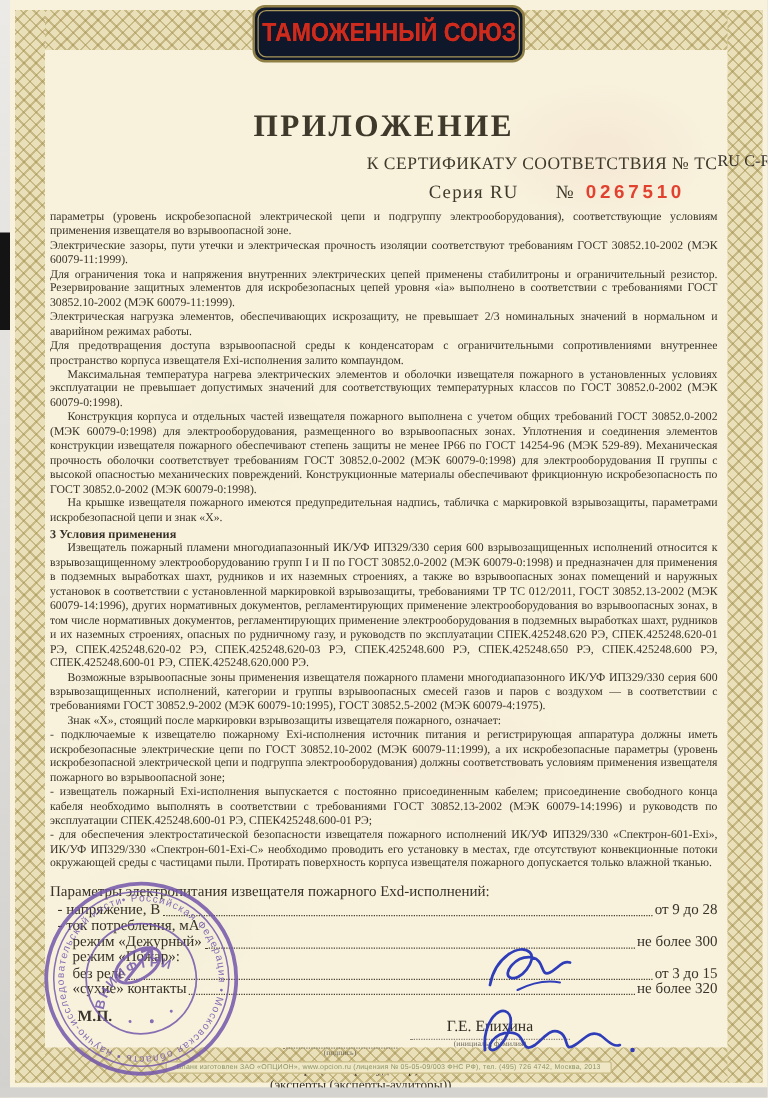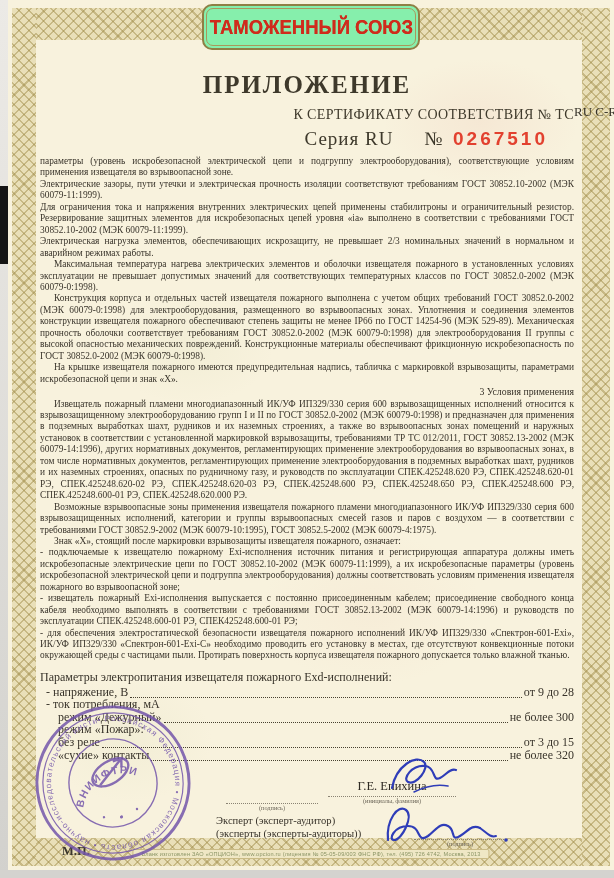--- a/index.html
+++ b/index.html
@@ -17,58 +17,58 @@
   .gband{position:absolute;background:
       repeating-linear-gradient(45deg, rgba(158,138,70,.45) 0 1.5px, transparent 1.5px 7px),
       repeating-linear-gradient(-45deg, rgba(158,138,70,.45) 0 1.5px, transparent 1.5px 7px),
       #e9dfb8;}
   .gb-top{left:4px;top:8px;right:4px;height:32px;}
   .gb-bottom{left:4px;top:838px;right:4px;height:28px;}
   .gb-left{left:4px;top:8px;width:24px;height:858px;}
   .gb-right{right:4px;top:8px;width:28px;height:858px;}
 
   .union-box{position:absolute;left:50%;top:4px;transform:translateX(-50%);width:214px;height:42px;
-    background:#86efac;border:2px solid #8f7f44;border-radius:10px;display:flex;align-items:center;justify-content:center;z-index:5;}
+    background:#0f172a;border:2px solid #8f7f44;border-radius:10px;display:flex;align-items:center;justify-content:center;z-index:5;}
   .union-box::after{content:"";position:absolute;inset:2px;border:1px solid #a8985c;border-radius:7px;}
   .union-text{font-family:"Liberation Sans",sans-serif;font-weight:bold;font-size:21px;color:#cf2b1c;
     letter-spacing:0px;transform:scaleX(.88);white-space:nowrap;text-shadow:0 0 .4px #cf2b1c;}
 
   .inner{position:absolute;left:32px;top:6px;width:534px;bottom:26px;z-index:3;}
-  .doc-title{margin-top:65px;text-align:center;font-size:25px;font-weight:bold;letter-spacing:2px;color:#3e392b;}
+  .doc-title{margin-top:82px;text-align:center;font-size:25px;font-weight:bold;letter-spacing:2px;color:#3e392b;}
   .cert-line{display:flex;align-items:flex-end;margin-top:8px;padding-left:66px;flex-direction:column;}
   .cert-label{font-size:14px;color:#3e392b;letter-spacing:.4px;white-space:nowrap;}
   .cert-fill{flex:1;position:relative;border-bottom:1.5px dotted #57503c;height:18px;margin-left:4px;}
   .cert-number{position:absolute;left:28%;bottom:3px;font-size:13px;color:#37332a;white-space:nowrap;}
-  .series-line{margin-top:4px;text-align:right;padding-right:26px;font-size:19px;color:#3e392b;}
+  .series-line{margin-top:4px;text-align:right;padding-right:26px;font-size:15px;color:#3e392b;}
   .series-label{letter-spacing:1px;}
   .series-sign{margin-left:26px;}
   .series-number{font-family:"Liberation Sans",sans-serif;font-weight:bold;color:#e2412f;letter-spacing:3px;margin-left:6px;}
 
   .bodytext{margin-top:6px;font-size:9.4px;line-height:11.45px;color:#38332a;text-align:justify;}
   .bp{margin:0;}
   .bp.ind{text-indent:14px;}
-  .sec-head{margin:1px 0;text-align:right;font-weight:normal;font-size:9.8px;color:#38332a;}
+  .sec-head{margin:1px 0;text-align:left;font-weight:bold;font-size:9.8px;color:#38332a;}
 
   .params{margin-top:8px;font-size:12px;color:#38332a;}
   .params-title{margin-bottom:2px;}
   .param-row{display:flex;align-items:flex-end;height:12.6px;}
   .param-row.ind{padding-left:12px;}
   .param-label{white-space:nowrap;padding-left:6px;}
   .param-dots{flex:1;border-bottom:1.6px dotted #47412f;margin:0 2px 2px 2px;}
   .param-dots.hidden{border-bottom:none;}
   .param-value{white-space:nowrap;}
 
   .sign-block{margin-top:16px;}
   .sig-row{display:flex;align-items:flex-end;margin-left:176px;margin-top:10px;}
   .sig-role{width:188px;font-size:10.6px;line-height:13px;color:#38332a;}
   .sig-line{width:92px;height:20px;border-bottom:1px dotted #8a8373;position:relative;margin:0 10px;}
   .sig-cap{position:absolute;top:21px;left:0;right:0;text-align:center;font-size:6.3px;color:#6d675a;}
   .sig-name{width:128px;text-align:center;position:relative;}
   .sig-nm{font-size:12.5px;color:#2f2b23;border-bottom:1px dotted #8a8373;padding-bottom:2px;}
-  .mp-label{position:absolute;left:54px;top:844px;font-size:12.5px;font-weight:bold;color:#3a352c;z-index:4;}
+  .mp-label{position:absolute;left:54px;top:806px;font-size:12.5px;font-weight:bold;color:#3a352c;z-index:4;}
 
   .stamp{position:absolute;left:22px;top:700px;width:166px;height:166px;z-index:6;opacity:.85;transform:rotate(-14deg);}
   .ink-sig{position:absolute;z-index:7;}
   .ink1{left:378px;top:752px;}
   .ink2{left:372px;top:796px;}
 
   .imprint{position:absolute;left:50%;top:849px;transform:translateX(-50%);z-index:5;
     background:#efe7c5;border:1px solid #c9ba85;border-radius:2px;padding:1px 8px;white-space:nowrap;
     font-family:"Liberation Sans",sans-serif;font-size:5.6px;color:#8a9465;letter-spacing:.2px;}
 </style>
@@ -107,20 +107,21 @@
     <div class="bodytext">
 
         <p class="bp">параметры (уровень искробезопасной электрической цепи и подгруппу электрооборудования), соответствующие условиям применения извещателя во взрывоопасной зоне.</p>
 
         <p class="bp">Электрические зазоры, пути утечки и электрическая прочность изоляции соответствуют требованиям ГОСТ 30852.10-2002 (МЭК 60079-11:1999).</p>
 
         <p class="bp">Для ограничения тока и напряжения внутренних электрических цепей применены стабилитроны и ограничительный резистор. Резервирование защитных элементов для искробезопасных цепей уровня «ia» выполнено в соответствии с требованиями ГОСТ 30852.10-2002 (МЭК 60079-11:1999).</p>
 
         <p class="bp">Электрическая нагрузка элементов, обеспечивающих искрозащиту, не превышает 2/3 номинальных значений в нормальном и аварийном режимах работы.</p>
 
+        <p class="bp">Для предотвращения доступа взрывоопасной среды к конденсаторам с ограничительными сопротивлениями внутреннее пространство корпуса извещателя Exi-исполнения залито компаундом.</p>
 
         <p class="bp ind">Максимальная температура нагрева электрических элементов и оболочки извещателя пожарного в установленных условиях эксплуатации не превышает допустимых значений для соответствующих температурных классов по ГОСТ 30852.0-2002 (МЭК 60079-0:1998).</p>
 
         <p class="bp ind">Конструкция корпуса и отдельных частей извещателя пожарного выполнена с учетом общих требований ГОСТ 30852.0-2002 (МЭК 60079-0:1998) для электрооборудования, размещенного во взрывоопасных зонах. Уплотнения и соединения элементов конструкции извещателя пожарного обеспечивают степень защиты не менее IP66 по ГОСТ 14254-96 (МЭК 529-89). Механическая прочность оболочки соответствует требованиям ГОСТ 30852.0-2002 (МЭК 60079-0:1998) для электрооборудования II группы с высокой опасностью механических повреждений. Конструкционные материалы обеспечивают фрикционную искробезопасность по ГОСТ 30852.0-2002 (МЭК 60079-0:1998).</p>
 
         <p class="bp ind">На крышке извещателя пожарного имеются предупредительная надпись, табличка с маркировкой взрывозащиты, параметрами искробезопасной цепи и знак «Х».</p>
 
       <div class="sec-head">3 Условия применения</div>
 
         <p class="bp ind">Извещатель пожарный пламени многодиапазонный ИК/УФ ИП329/330 серия 600 взрывозащищенных исполнений относится к взрывозащищенному электрооборудованию групп I и II по ГОСТ 30852.0-2002 (МЭК 60079-0:1998) и предназначен для применения в подземных выработках шахт, рудников и их наземных строениях, а также во взрывоопасных зонах помещений и наружных установок в соответствии с установленной маркировкой взрывозащиты, требованиями ТР ТС 012/2011, ГОСТ 30852.13-2002 (МЭК 60079-14:1996), других нормативных документов, регламентирующих применение электрооборудования во взрывоопасных зонах, в том числе нормативных документов, регламентирующих применение электрооборудования в подземных выработках шахт, рудников и их наземных строениях, опасных по рудничному газу, и руководств по эксплуатации СПЕК.425248.620 РЭ, СПЕК.425248.620-01 РЭ, СПЕК.425248.620-02 РЭ, СПЕК.425248.620-03 РЭ, СПЕК.425248.600 РЭ, СПЕК.425248.650 РЭ, СПЕК.425248.600 РЭ, СПЕК.425248.600-01 РЭ, СПЕК.425248.620.000 РЭ.</p>

